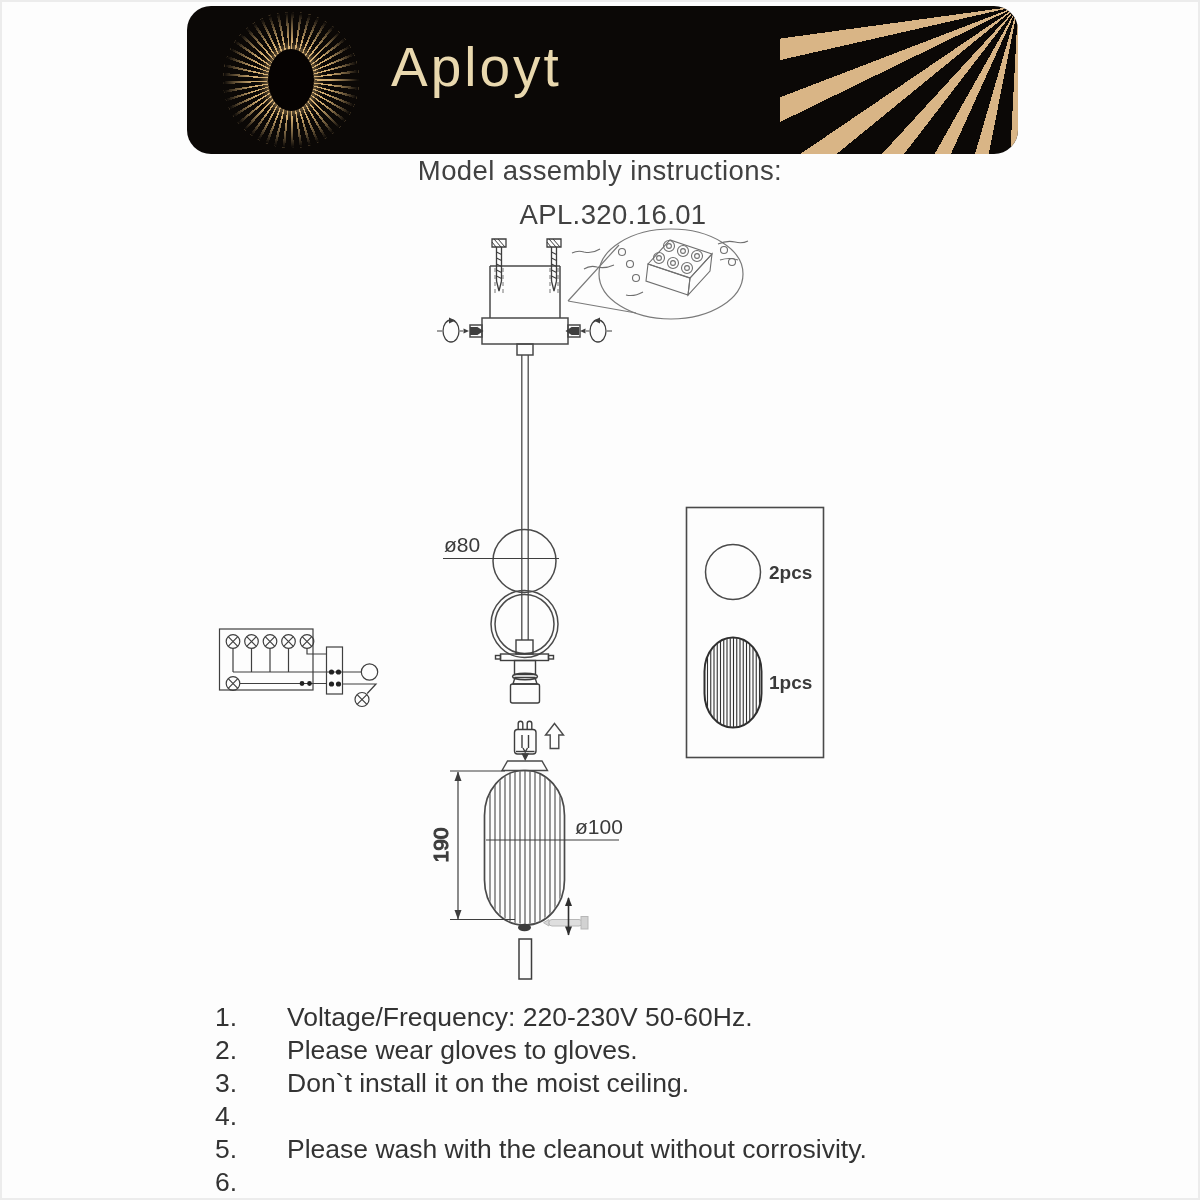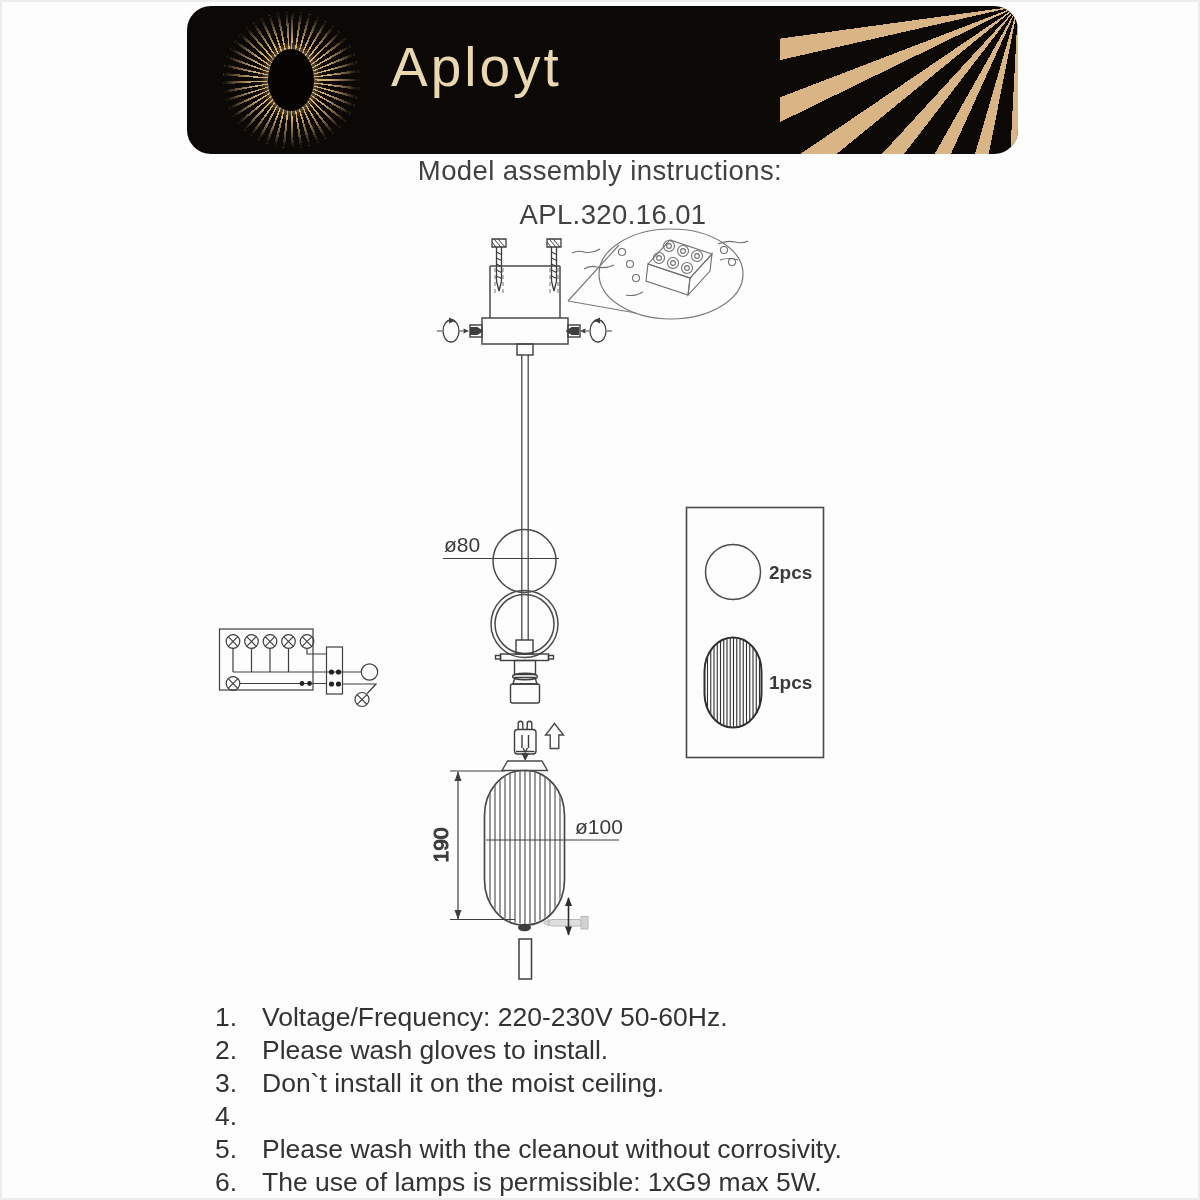--- a/index.html
+++ b/index.html
@@ -28,21 +28,21 @@
     font-size:27.5px;color:#414141;font-weight:500;letter-spacing:.4px;padding-left:13px;}
   
   svg.diagram{position:absolute;left:0;top:0;width:1200px;height:1200px;font-family:"Liberation Sans",sans-serif;}
   svg.diagram text{fill:#3a3a3a;}
   .dim-label{font-size:21px;}
   .qty-label{font-size:19px;font-weight:bold;fill:#2b2b2b;}
   
   .instructions{position:absolute;left:213px;top:999px;width:840px;}
   .inst-row{display:flex;height:33px;align-items:center;font-size:26.5px;color:#333333;}
   .inst-num{width:47px;flex:0 0 47px;}
-  .inst-text{white-space:nowrap;}
+  .inst-text{white-space:nowrap;margin-left:25px;}
 </style>
 </head>
 <body>
 
 <div class="page">
 
   <div class="banner">
     <div class="logo">
       <div class="logo-rays"></div>
       <div class="logo-fade"></div>
@@ -283,32 +283,31 @@
     </g>
   </svg>
 
   <div class="instructions">
       <div class="inst-row">
         <span class="inst-num">1.</span>
         <span class="inst-text">Voltage/Frequency: 220-230V 50-60Hz.</span>
       </div>
       <div class="inst-row">
         <span class="inst-num">2.</span>
-        <span class="inst-text">Please wash gloves to install.</span>
+        <span class="inst-text">Please wear gloves to gloves.</span>
       </div>
       <div class="inst-row">
         <span class="inst-num">3.</span>
         <span class="inst-text">Don`t install it on the moist ceiling.</span>
       </div>
       <div class="inst-row">
         <span class="inst-num">4.</span>
       </div>
       <div class="inst-row">
         <span class="inst-num">5.</span>
         <span class="inst-text">Please wash with the cleanout without corrosivity.</span>
       </div>
       <div class="inst-row">
         <span class="inst-num">6.</span>
-        <span class="inst-text">The use of lamps is permissible: 1xG9 max 5W.</span>
       </div>
     </div>
 
 </div>
 
 </body></html>

